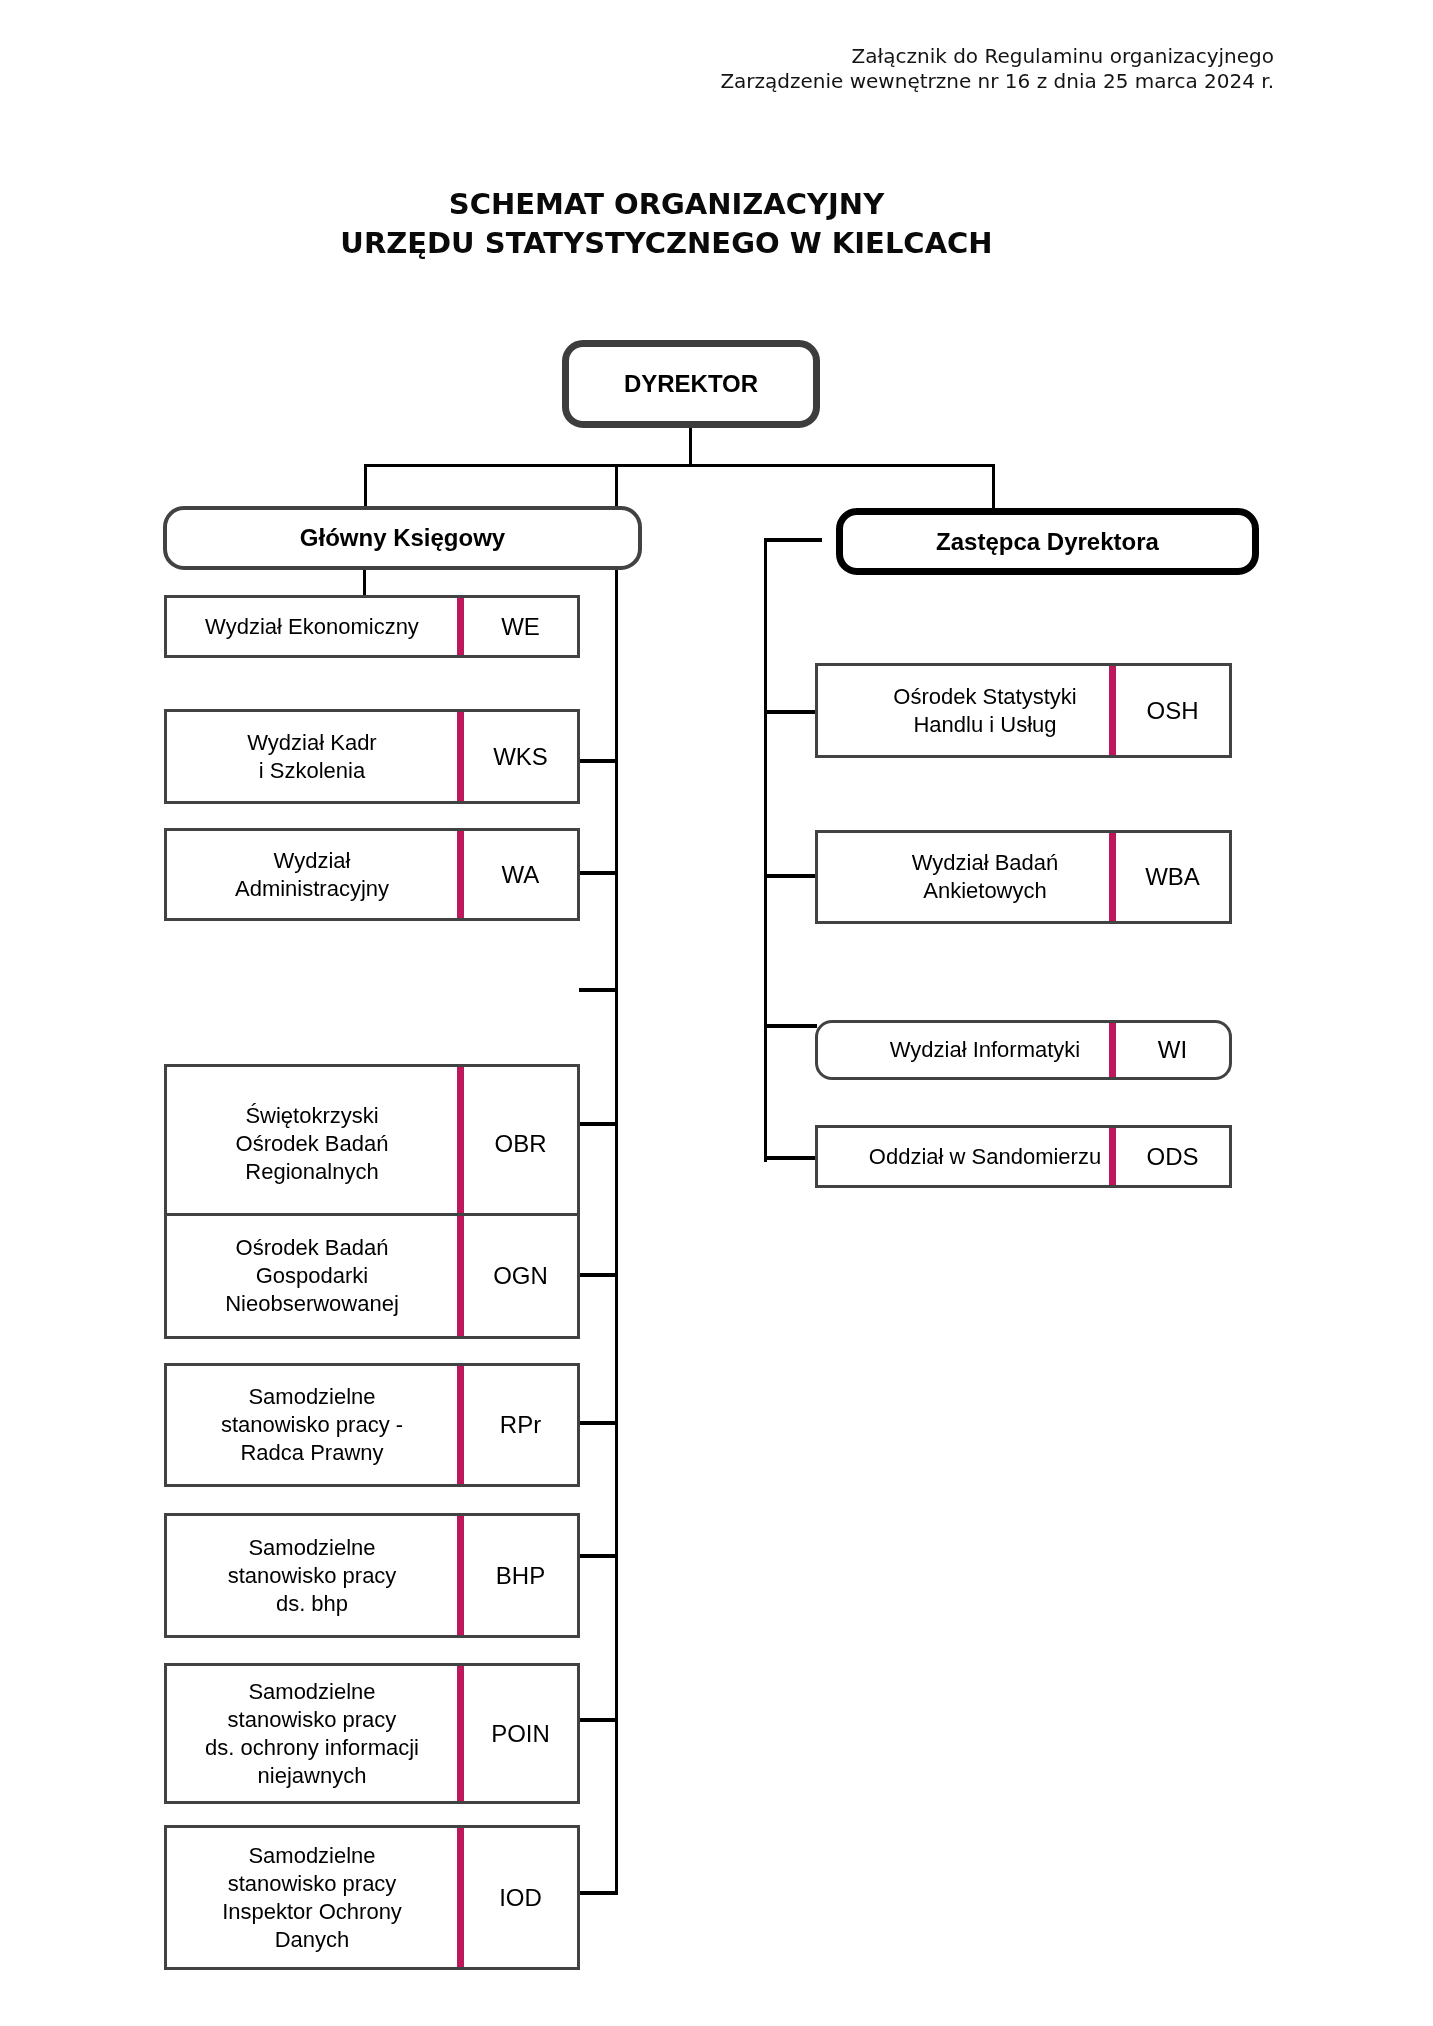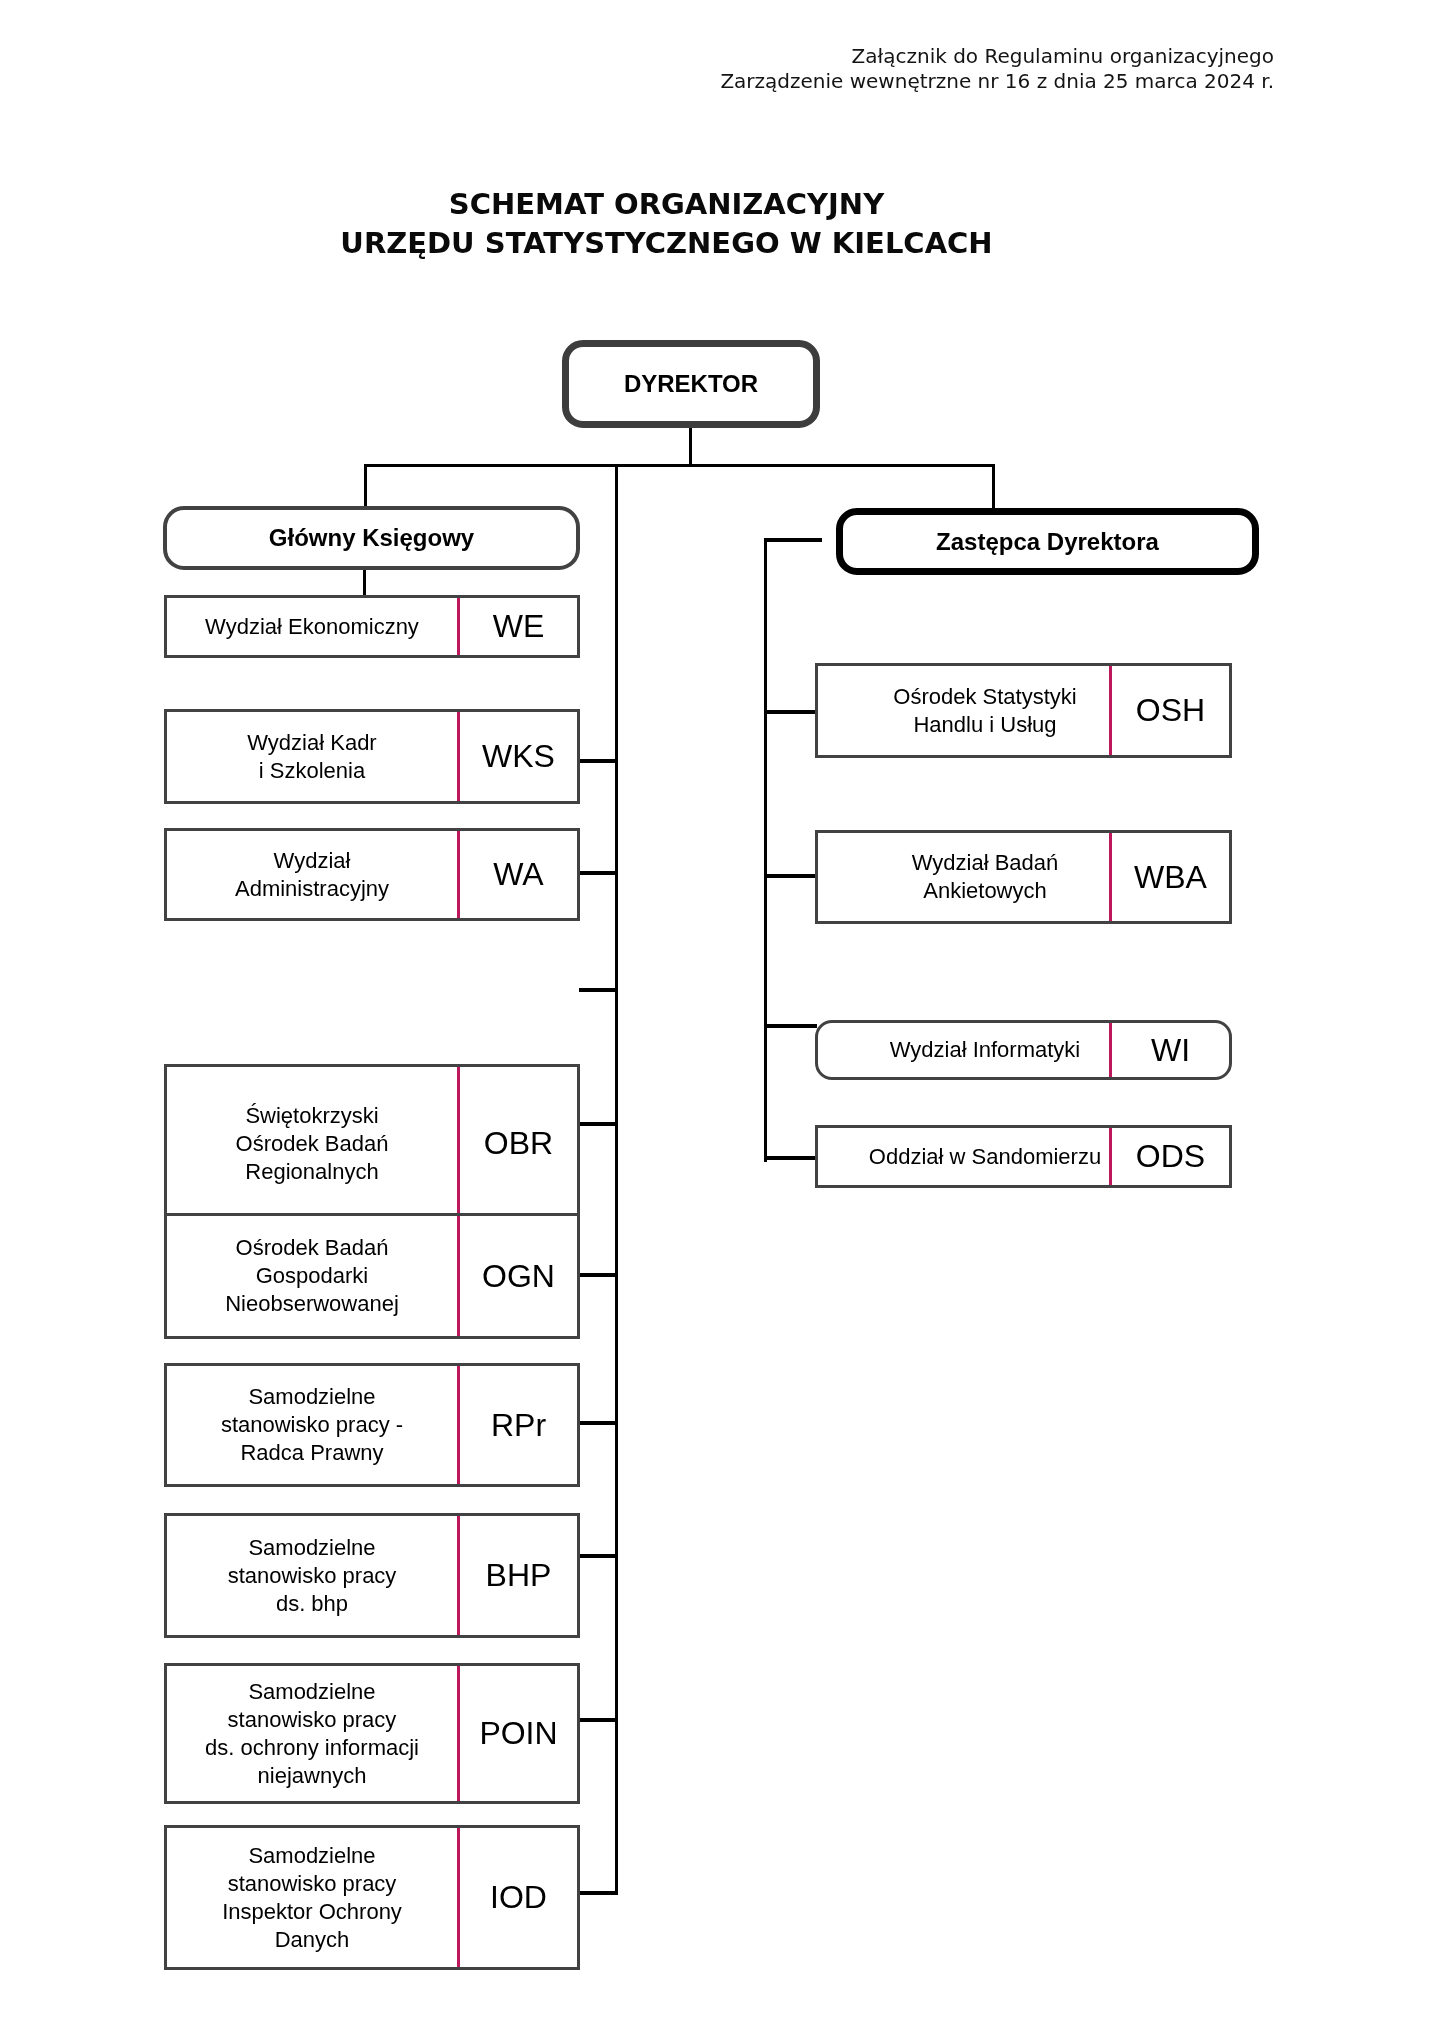--- a/index.html
+++ b/index.html
@@ -32,21 +32,21 @@
   .head-box{
     position:absolute;
     box-sizing:border-box;
     background:#ffffff;
     display:flex;align-items:center;justify-content:center;
     font-weight:bold;font-size:24px;
     text-align:center;
     border-radius:21px;
   }
   #director-box{left:562px;top:340px;width:258px;height:88px;border:7px solid #3d3d3d;}
-  #chief-accountant-box{left:163px;top:506px;width:417px;height:64px;border:4px solid #424242;}
+  #chief-accountant-box{left:163px;top:506px;width:479px;height:64px;border:4px solid #424242;}
   #deputy-director-box{left:836px;top:508px;width:423px;height:67px;border:7px solid #000000;}
   .unit-box{
     position:absolute;
     box-sizing:border-box;
     border:3px solid #424242;
     background:#ffffff;
     display:flex;flex-direction:row;align-items:stretch;
   }
   .unit-box.left-col{left:164px;width:416px;}
   .unit-box.right-col{left:815px;width:417px;padding-left:43px;}
@@ -54,23 +54,23 @@
     flex:1 1 auto;
     display:flex;align-items:center;justify-content:center;
     text-align:center;
     white-space:pre-line;
     font-size:22px;line-height:28px;
     padding:2px 6px;
   }
   .cell-abbr{
     box-sizing:border-box;
     width:120px;flex:0 0 120px;
-    border-left:3px solid #be185d;
+    border-left:7px solid #be185d;
     display:flex;align-items:center;justify-content:center;
-    font-size:32px;
+    font-size:24px;
   }
   .line{position:absolute;background:#000000;}
 </style>
 </head>
 <body>
 
 <div id="canvas">
 
   <div class="annex">
     <div>Załącznik do Regulaminu organizacyjnego</div>

